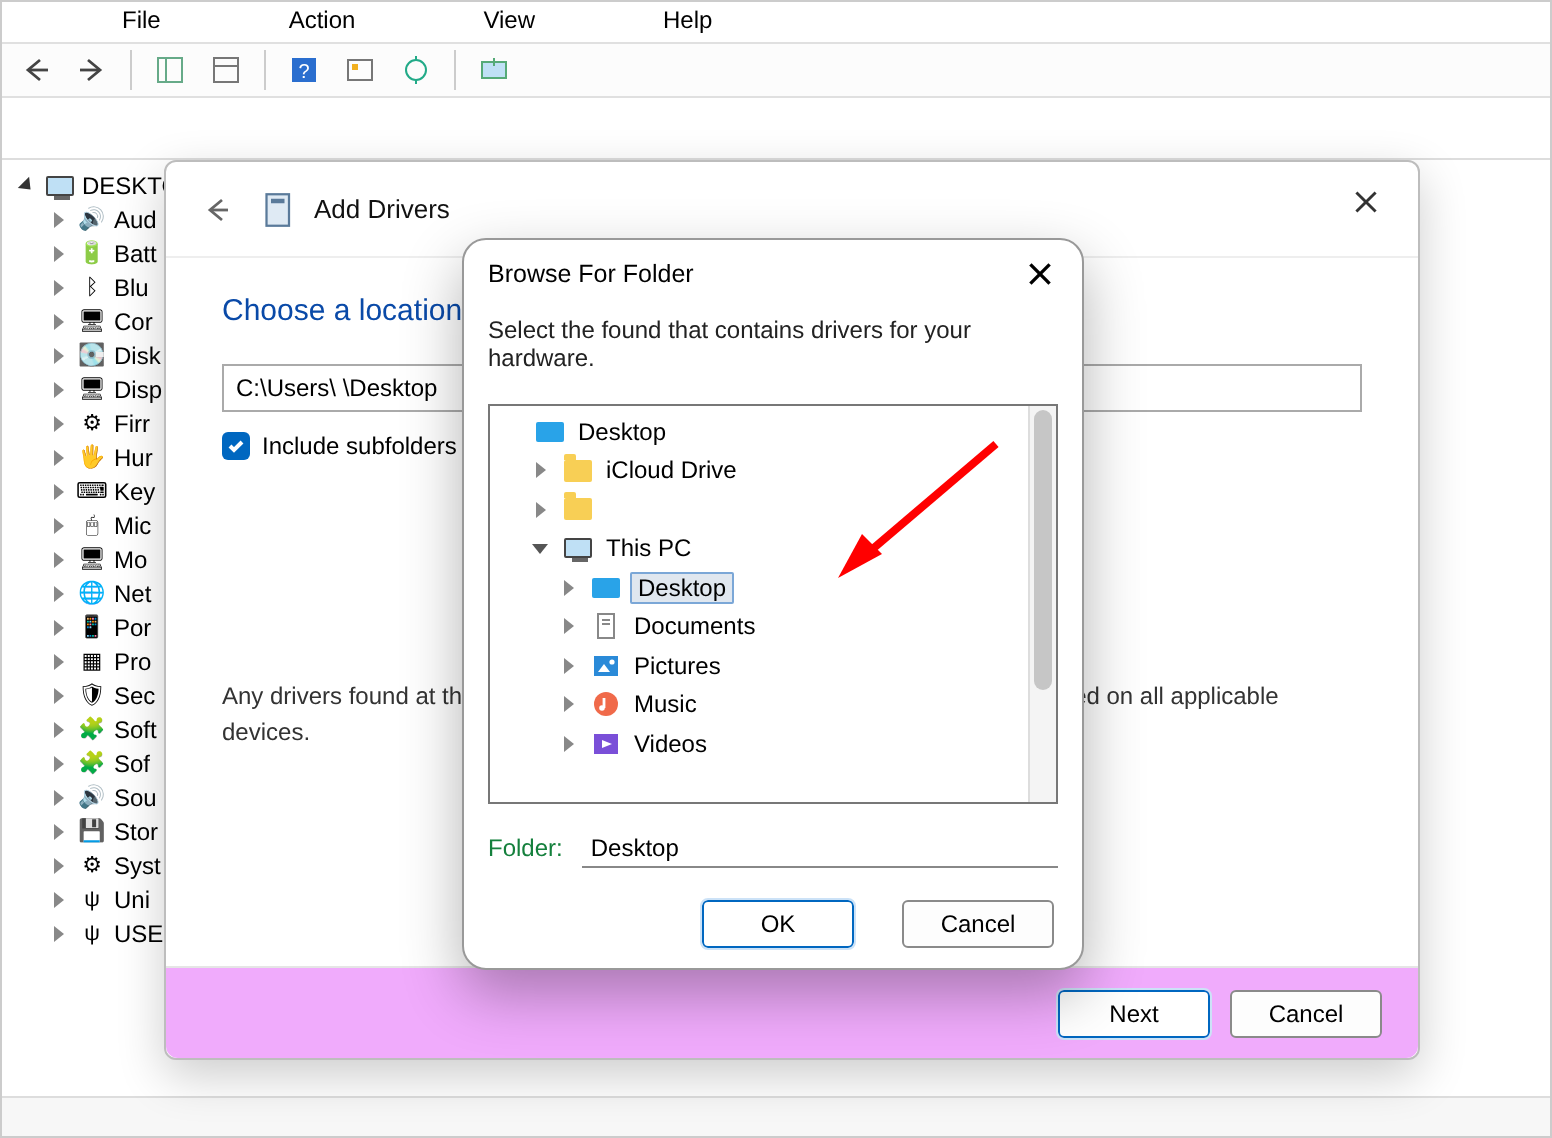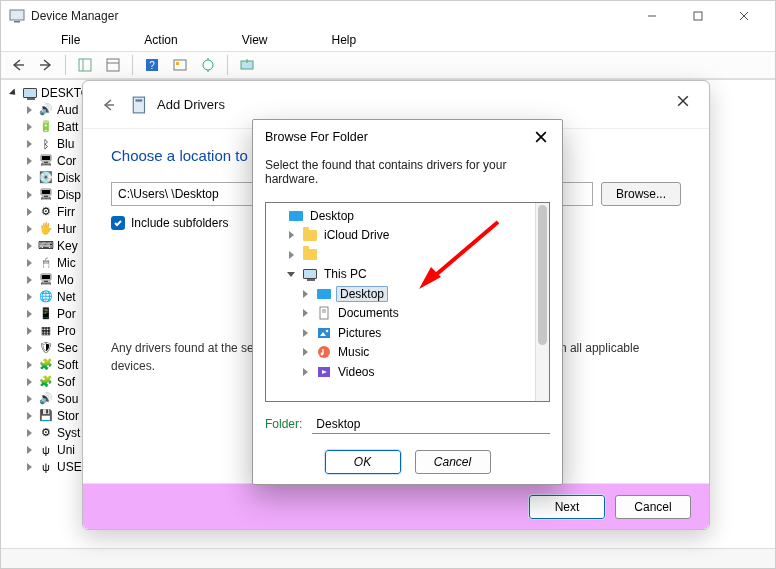--- a/index.html
+++ b/index.html
@@ -50,83 +50,56 @@
   .browse-btn { height:24px; padding:0 14px; border:1px solid #999; background:#f3f3f3; font-size:12px; border-radius:3px; display:flex; align-items:center;}
   .check-row { display:flex; align-items:center; gap:6px; font-size:12px;}
   .checkbox { width:14px; height:14px; border-radius:3px; background:#0067c0; display:flex; align-items:center; justify-content:center;}
   .checkbox svg { width:10px; height:10px; stroke:#fff; stroke-width:2; fill:none;}
   .wizard-note { position:absolute; left:28px; right:28px; top:258px; font-size:12px; color:#333; line-height:1.5;}
   .wizard-footer { position:absolute; left:0; right:0; bottom:0; height:46px; border-top:1px solid #e5e5e5; display:flex; justify-content:flex-end; align-items:center; gap:10px; padding:0 18px; background:#f0abfc; border-radius:0 0 6px 6px;}
   .btn { min-width:76px; height:24px; border:1px solid #8a8a8a; background:#fdfdfd; font-size:12px; border-radius:3px; display:flex; align-items:center; justify-content:center; }
   .btn.primary { border-color:#0067c0; background:#fff; outline:1px solid #cce2f7;}
 
   
-  .browse-dlg { position:absolute; left:231px; top:119px; width:311px; height:366px; background:#fff; border:1px solid #999; border-radius:2px; box-shadow:0 12px 30px rgba(0,0,0,.3); z-index:10;margin-left:21px;}
+  .browse-dlg { position:absolute; left:231px; top:119px; width:311px; height:366px; background:#fff; border:1px solid #999; border-radius:12px; box-shadow:0 12px 30px rgba(0,0,0,.3); z-index:10;}
   .browse-title { height:34px; display:flex; align-items:center; padding:0 12px; font-size:12.5px; color:#000; }
   .browse-close { position:absolute; right:6px; top:4px; width:30px; height:26px; display:flex; align-items:center; justify-content:center;}
   .browse-instr { padding: 4px 12px 10px; font-size:12px; color:#222;}
   .folder-list { margin: 6px 12px 0; height:200px; border:1px solid #777; overflow:hidden; position:relative; background:#fff;}
   .folder-scroll { position:absolute; right:0; top:0; bottom:0; width:14px; border-left:1px solid #ddd; background:#f4f4f4;}
   .folder-scroll .thumb { position:absolute; left:2px; right:2px; top:2px; height:140px; background:#c6c6c6; border-radius:6px;}
   .ftree { padding:3px 0 0 2px; }
   .frow { display:flex; align-items:center; height:19.5px; font-size:12px; white-space:nowrap;}
   .frow .fcaret { width:14px; display:inline-flex; justify-content:center; color:#777;}
   .frow .fcaret.right::before{ content:""; width:0;height:0;border-top:4px solid transparent;border-bottom:4px solid transparent;border-left:5px solid #888;}
   .frow .fcaret.down::before{ content:""; width:0;height:0;border-left:4px solid transparent;border-right:4px solid transparent;border-top:5px solid #555;}
   .frow .ficon { width:16px; height:16px; margin:0 4px; display:inline-flex; align-items:center; justify-content:center;}
   .frow.sel .flabel { background:#e0e7ef; border:1px solid #7ba7d7; padding:0 3px; border-radius:1px;}
   .frow .flabel { color:#000; padding: 0 2px;}
   .ind0{padding-left:2px;} .ind1{padding-left:16px;} .ind2{padding-left:30px;}
 
   .folder-input-row { display:flex; align-items:center; gap:10px; padding: 12px 12px 0; font-size:12px;}
   .folder-input-row label { color:#15803d; }
   .folder-input { flex:1; height:20px; border:none; border-bottom:1px solid #888; font-size:12px; padding:0 4px;}
-  .browse-footer { position:absolute; left:0; right:0; bottom:10px; display:flex; justify-content:center; gap:14px; padding:0 14px;font-style:italic;}
+  .browse-footer { position:absolute; left:0; right:0; bottom:10px; display:flex; justify-content:flex-end; gap:24px; padding:0 14px;}
 
   
   .arrow-anno { position:absolute; z-index:20; pointer-events:none;}
 
   
   .ic-folder { width:14px;height:11px;background:#f8cf55;border-radius:1px; position:relative;}
   .ic-folder::before{content:"";position:absolute;left:0;top:-3px;width:6px;height:3px;background:#f8cf55;border-radius:1px 1px 0 0;}
   .ic-pc { width:14px; height:10px; border:1px solid #444; background:#bfe0f5; border-radius:1px; position:relative;}
   .ic-pc::after{content:"";position:absolute; left:3px; bottom:-3px; width:8px; height:2px; background:#666;}
   .ic-desktop { width:14px; height:10px; background:#29a3e8; border-radius:1px;}
 </style>
 </head>
 <body>
 
 <div class="main-window">
-  <div class="titlebar">
-    <span class="app-icon">
-      <svg viewBox="0 0 16 16">
-          <rect x="1" y="2" width="14" height="10" fill="#dfeaf4" stroke="#6a7a8a"></rect>
-          <rect x="5" y="13" width="6" height="1.5" fill="#6a7a8a"></rect>
-        </svg>
-    </span>
-    <span class="title">Device Manager</span>
-    <div class="win-btns">
-      <div class="win-btn">
-          <svg viewBox="0 0 10 10">
-            <line x1="1" y1="5" x2="9" y2="5"></line>
-          </svg>
-        </div>
-      <div class="win-btn">
-          <svg viewBox="0 0 10 10">
-            <rect x="1" y="1" width="8" height="8"></rect>
-          </svg>
-        </div>
-      <div class="win-btn">
-          <svg viewBox="0 0 10 10">
-            <line x1="1" y1="1" x2="9" y2="9"></line>
-            <line x1="9" y1="1" x2="1" y2="9"></line>
-          </svg>
-        </div>
-    </div>
-  </div>
 
   <div class="menubar">
     <span>File</span>
     <span>Action</span>
     <span>View</span>
     <span>Help</span>
   </div>
 
   <div class="toolbar">
     <div class="tbtn">
@@ -331,21 +304,20 @@
         </svg>
     </span>
     <span class="wtitle">Add Drivers</span>
   </div>
   <div class="wizard-body">
     <h3>Choose a location to search for drivers</h3>
     <div class="path-row">
       <div class="path-input">
           <span>C:\Users\        \Desktop</span>
         </div>
-      <div class="browse-btn">Browse...</div>
     </div>
     <div class="check-row">
       <span class="checkbox">
         <svg viewBox="0 0 10 10">
             <polyline points="2,5 4,7 8,3"></polyline>
           </svg>
       </span>
       <span>Include subfolders</span>
     </div>
   </div>

